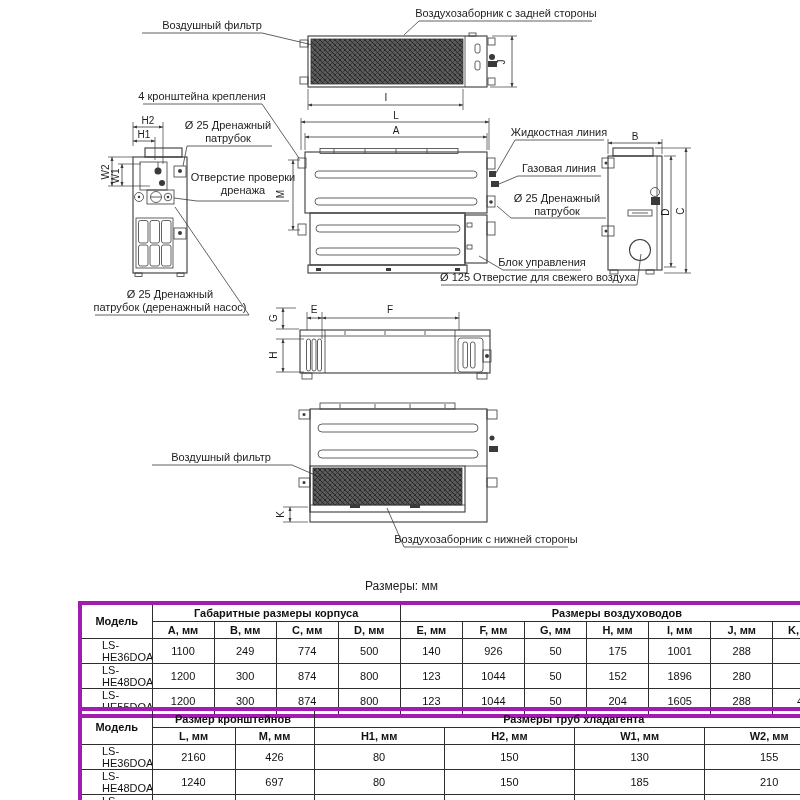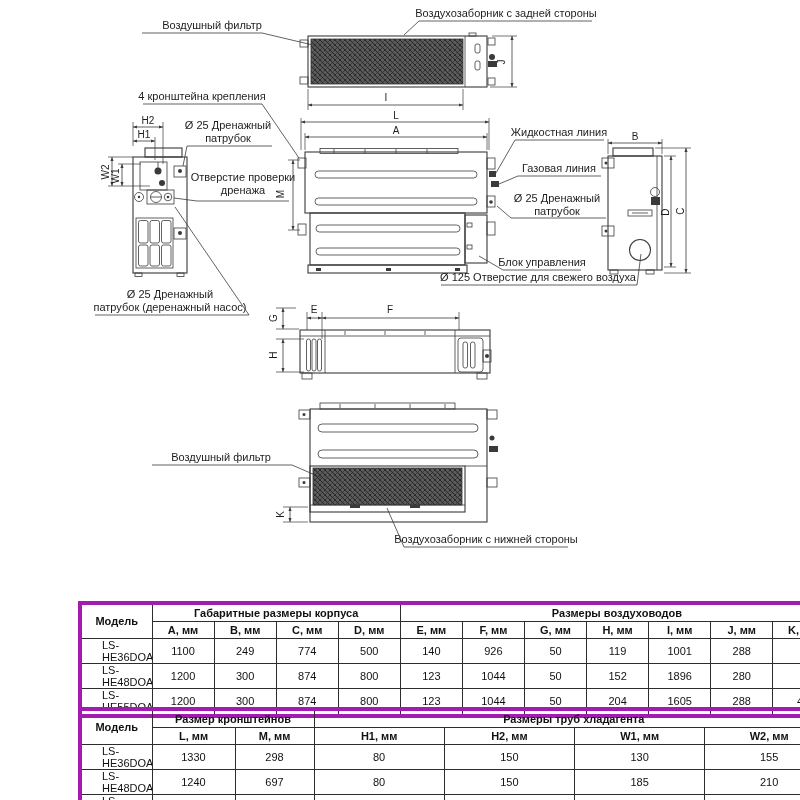--- a/index.html
+++ b/index.html
@@ -346,20 +346,21 @@
     <line class="ld" x1="152" y1="465" x2="292" y2="465"></line>
     <line class="ld" x1="292" y1="465" x2="322" y2="478"></line>
   </g>
   <g>
     <text class="cap" x="486" y="543" text-anchor="middle">Воздухозаборник с нижней стороны</text>
     <line class="ld" x1="404" y1="547" x2="568" y2="547"></line>
     <line class="ld" x1="404" y1="547" x2="387" y2="508"></line>
   </g>
 </svg>
 
+<div class="units-note">Размеры: мм</div>
 
 <table class="dims t1">
   <colgroup>
     <col style="width:72px">
         <col>
         <col>
         <col>
         <col>
         <col>
         <col>
@@ -392,21 +393,21 @@
   <tbody>
     <tr>
       <td class="model">LS-HE36DOA4</td>
       <td>1100</td>
       <td>249</td>
       <td>774</td>
       <td>500</td>
       <td>140</td>
       <td>926</td>
       <td>50</td>
-      <td>119</td>
+      <td>175</td>
       <td>1001</td>
       <td>288</td>
       <td>5</td>
     </tr>
     <tr>
       <td class="model">LS-HE48DOA4</td>
       <td>1200</td>
       <td>300</td>
       <td>874</td>
       <td>800</td>
@@ -456,22 +457,22 @@
       <th>M, мм</th>
       <th>H1, мм</th>
       <th>H2, мм</th>
       <th>W1, мм</th>
       <th>W2, мм</th>
     </tr>
   </thead>
   <tbody>
     <tr>
       <td class="model">LS-HE36DOA4</td>
-      <td>1330</td>
-      <td>298</td>
+      <td>2160</td>
+      <td>426</td>
       <td>80</td>
       <td>150</td>
       <td>130</td>
       <td>155</td>
     </tr>
     <tr>
       <td class="model">LS-HE48DOA4</td>
       <td>1240</td>
       <td>697</td>
       <td>80</td>

